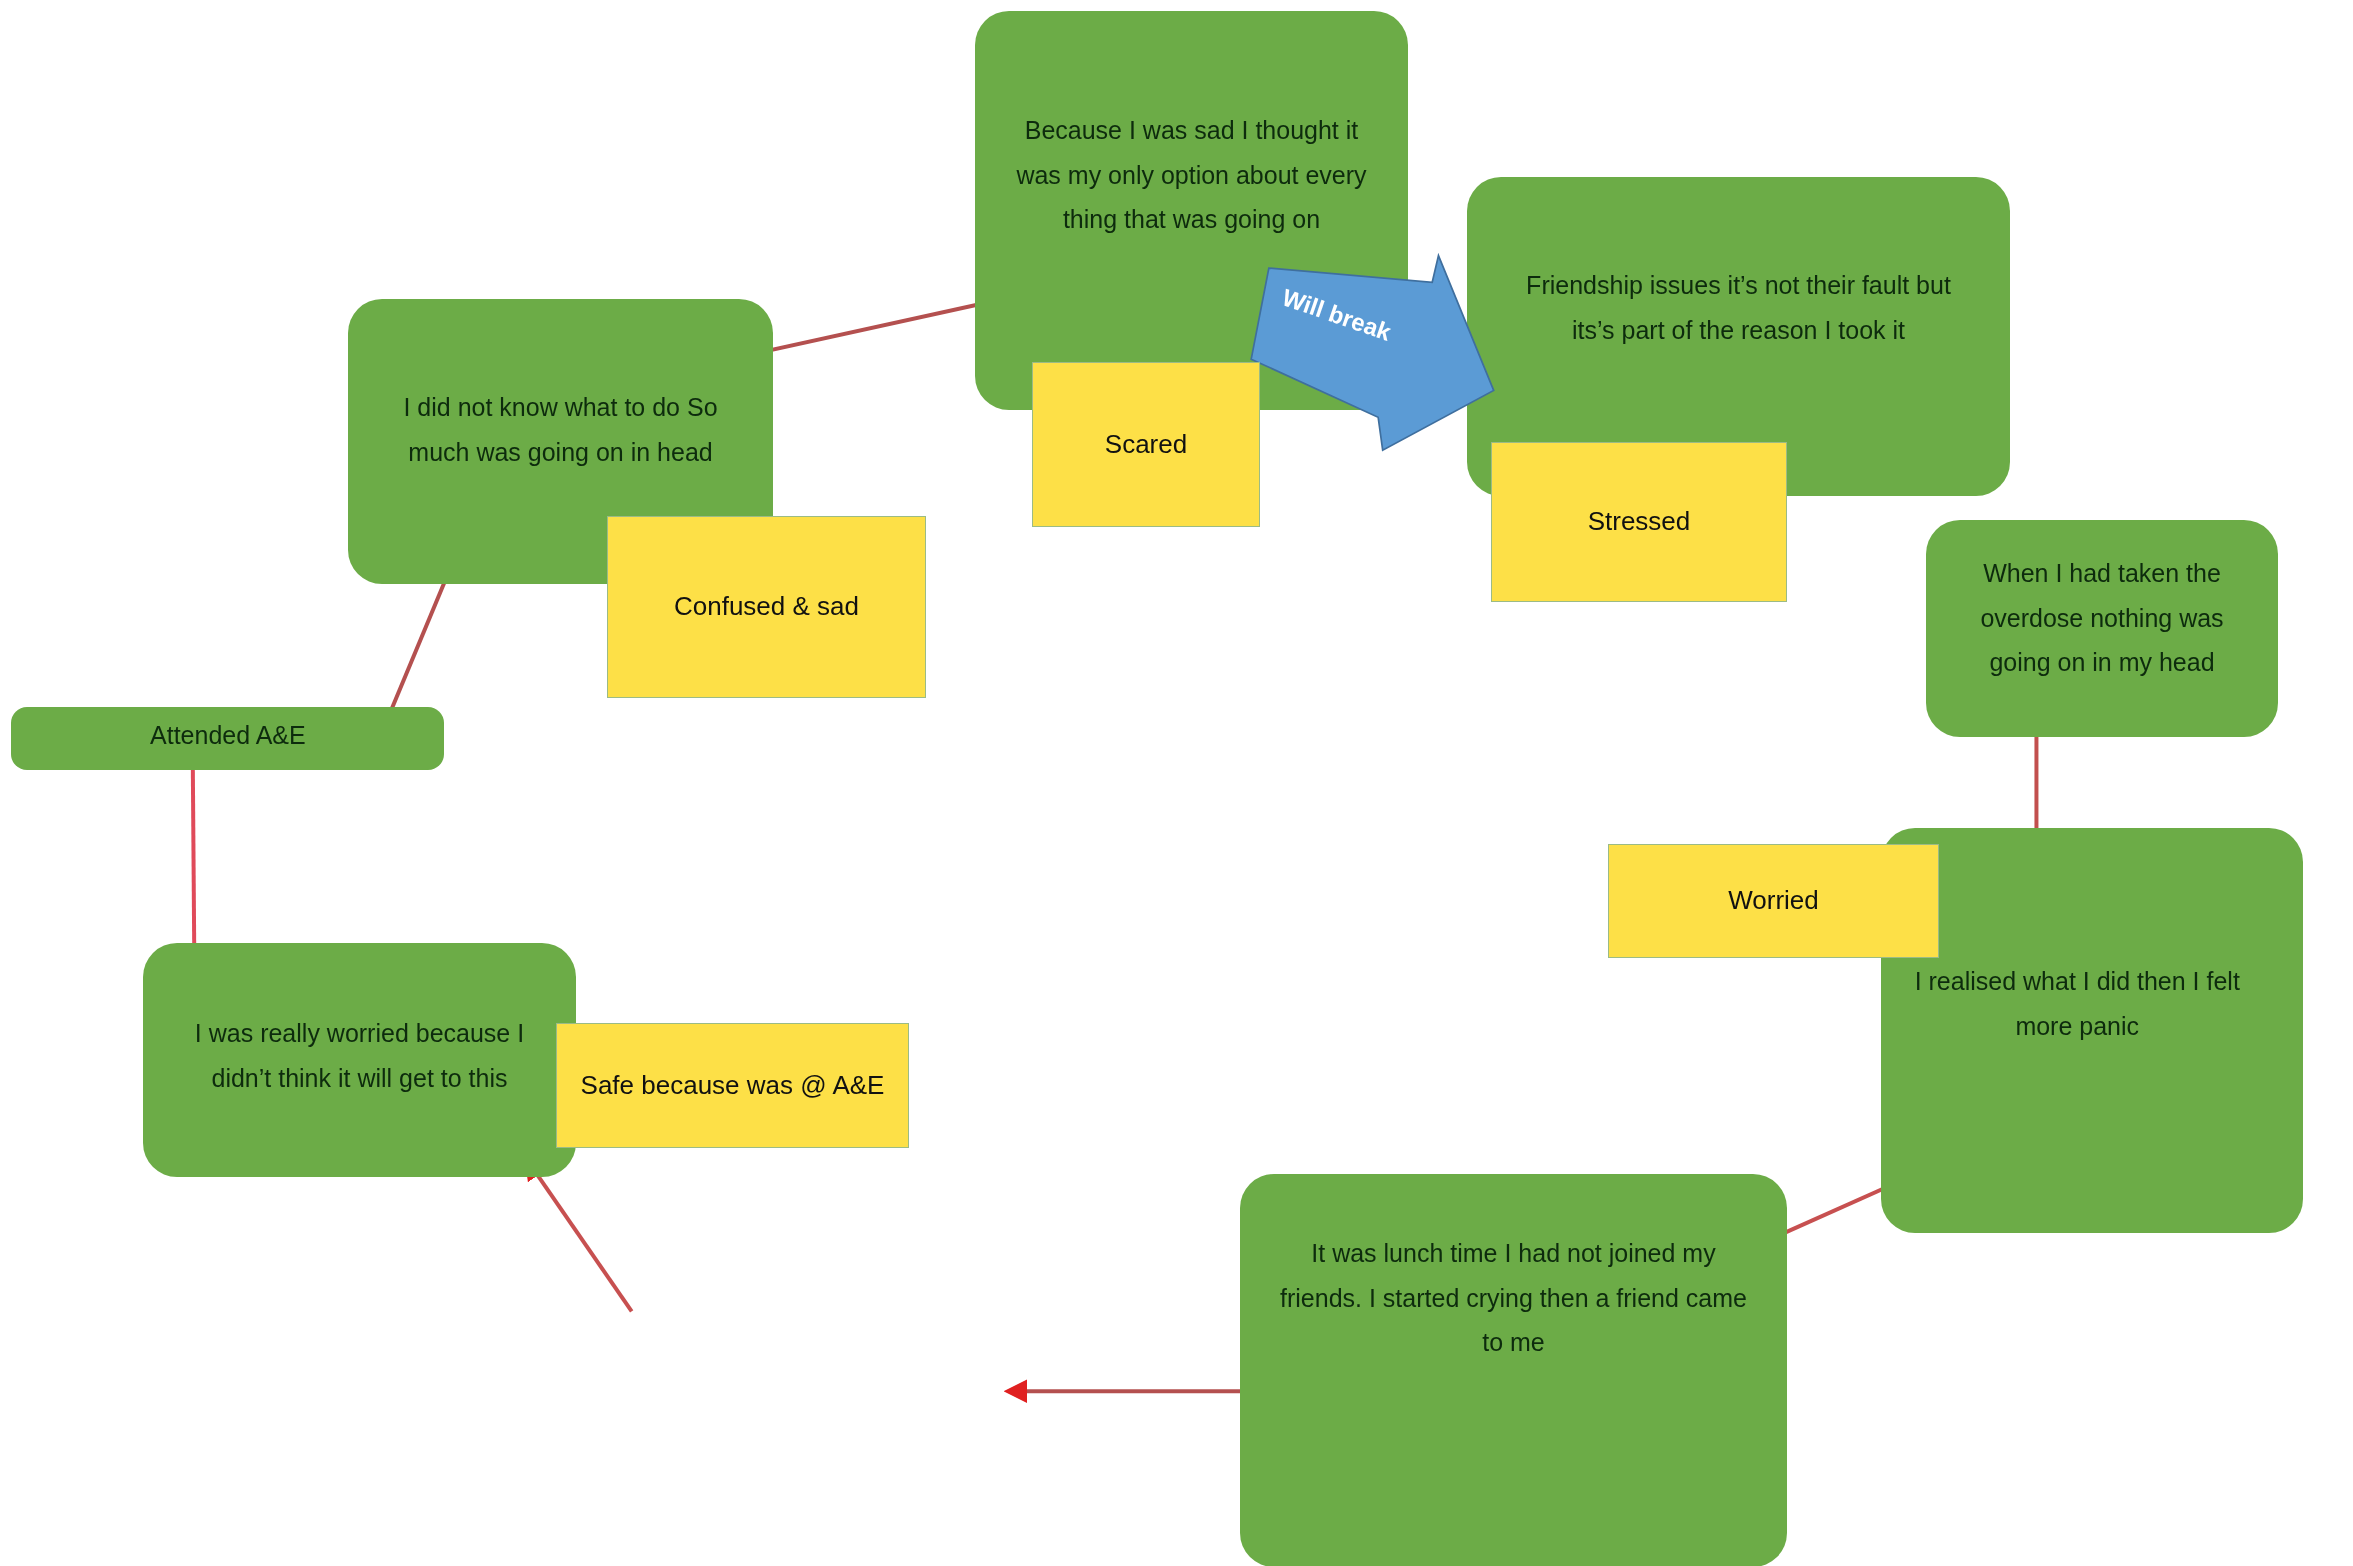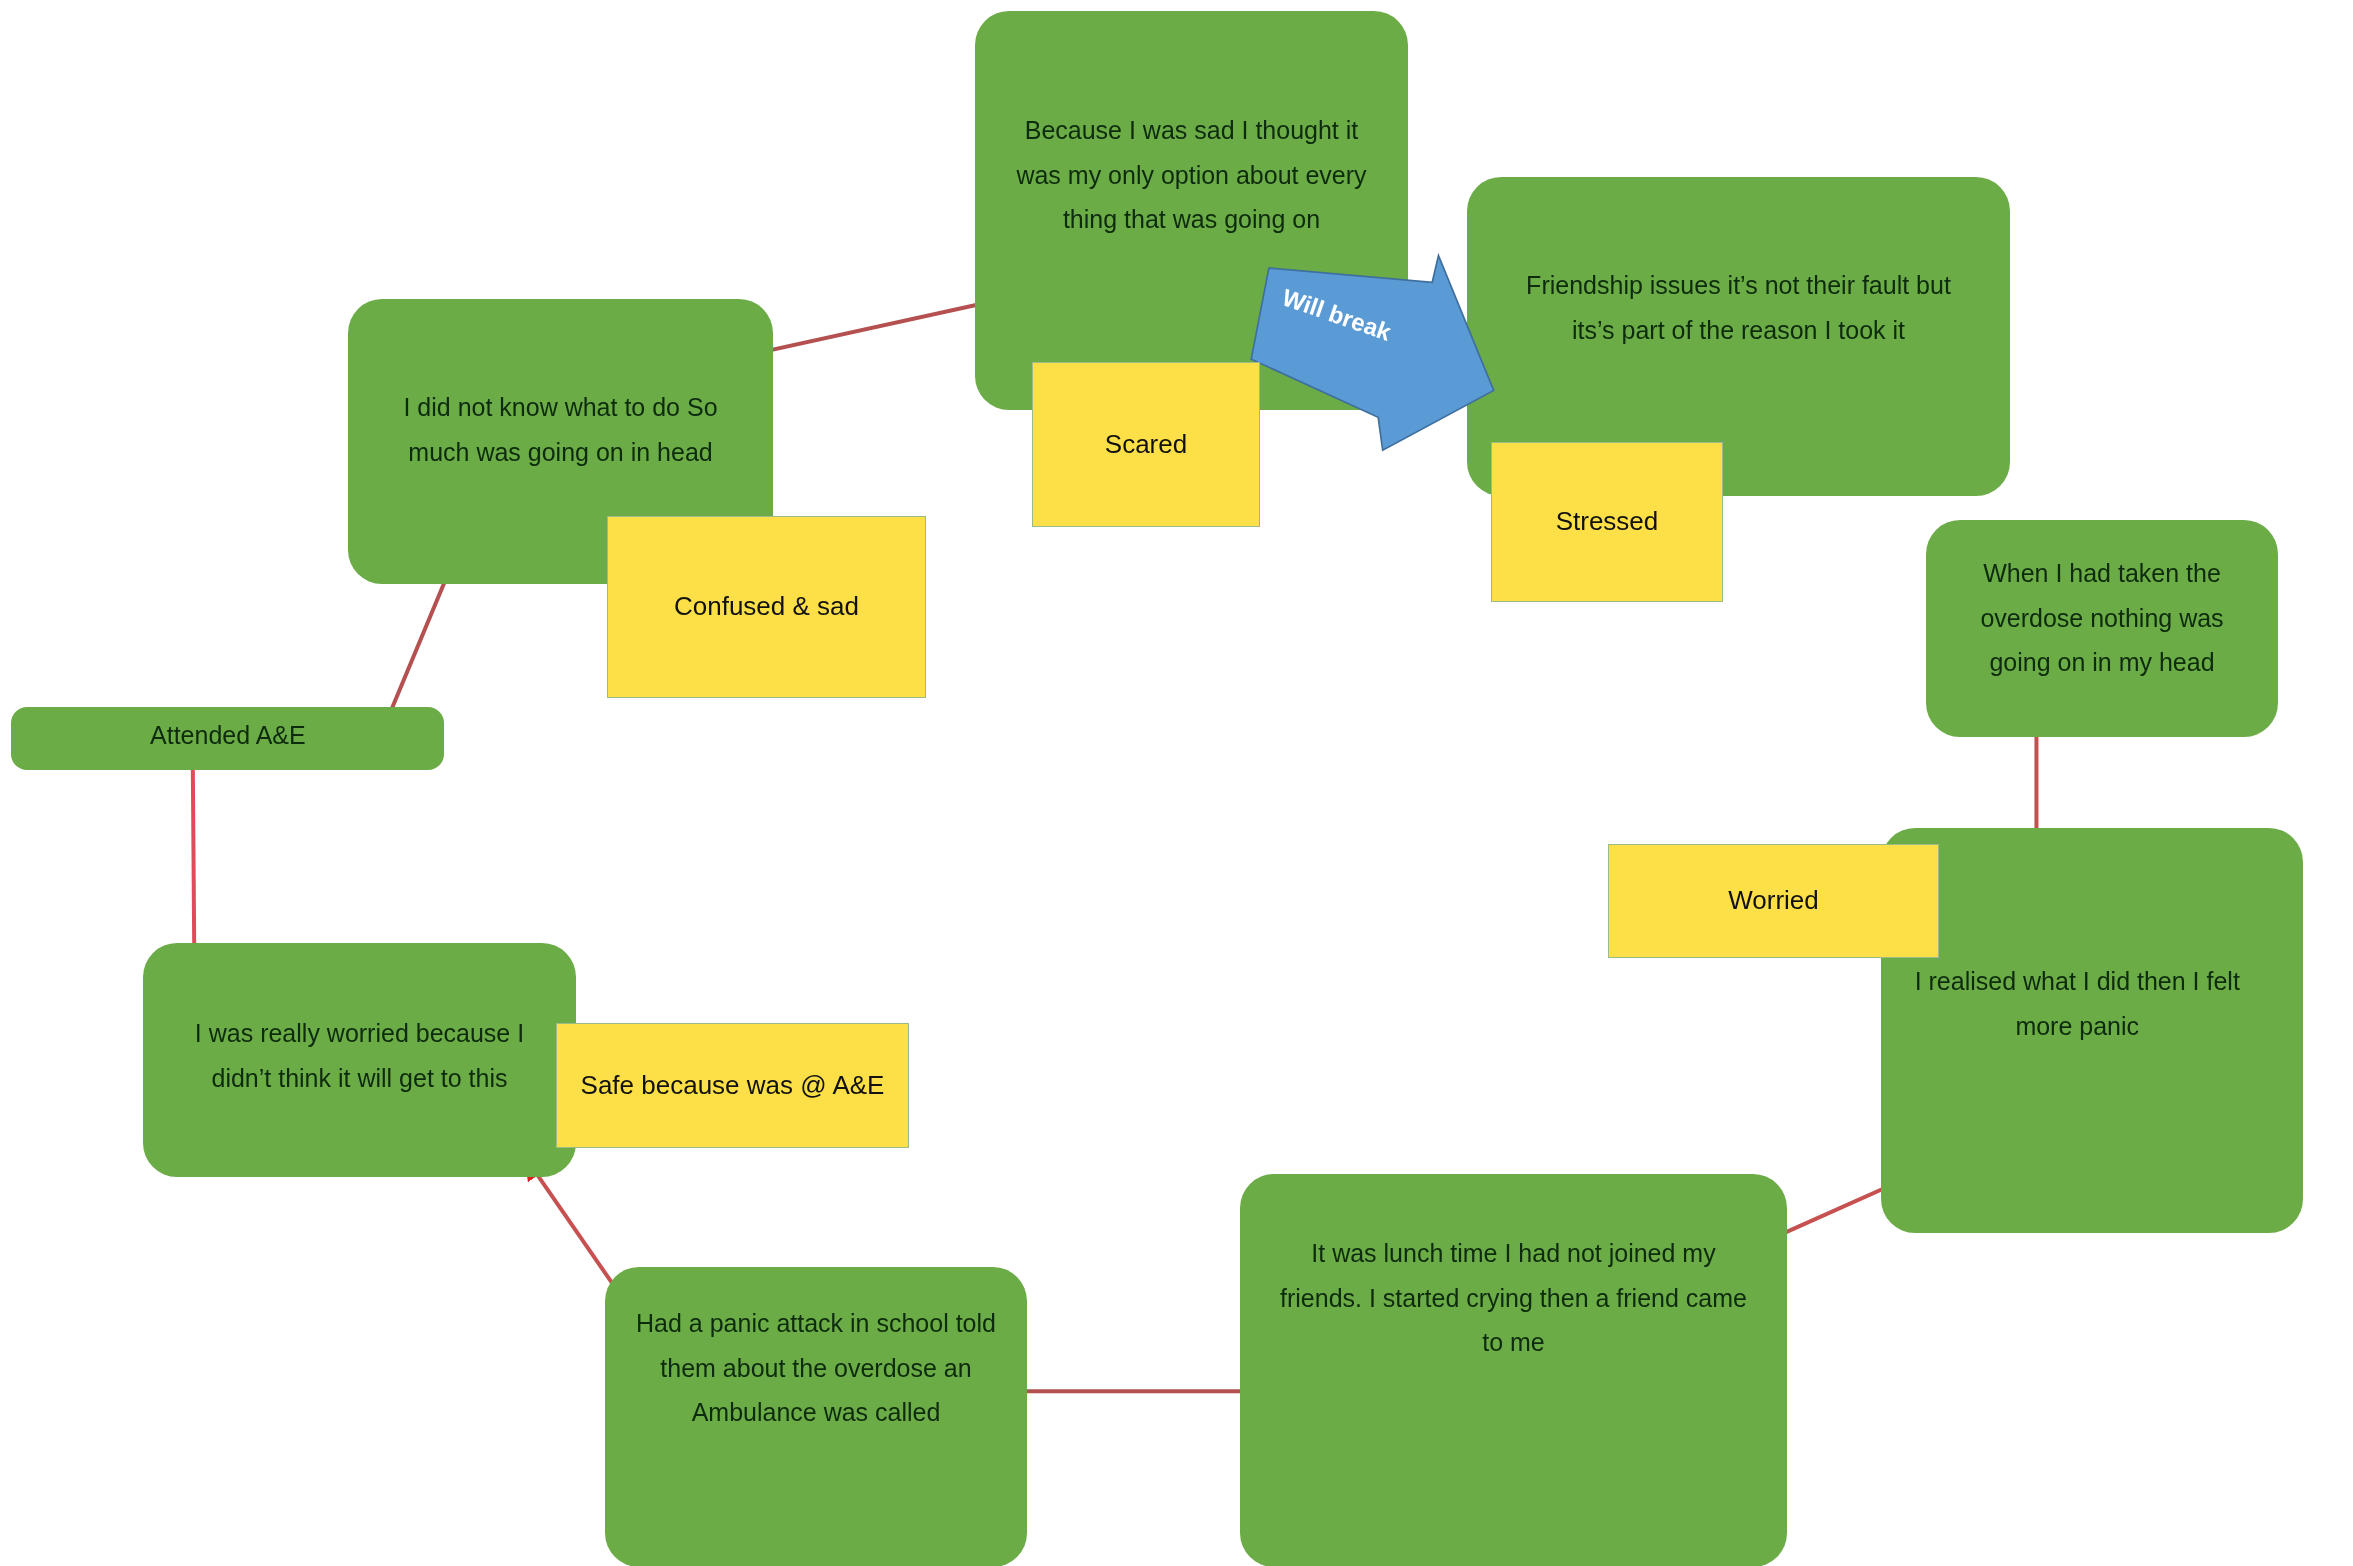--- a/index.html
+++ b/index.html
@@ -133,34 +133,31 @@
   </div>
 
   <div class="node" style="left:143px; top:943px; width:433px; height:234px;">
     <div class="txt c" style="top:68px;">I was really worried because I didn’t  think it will get to this</div>
   </div>
 
   <div class="node" style="left:1240px; top:1174px; width:547px; height:393px;">
     <div class="txt c" style="top:57px;">It was lunch time I had not joined my friends. I started crying then a friend came to me</div>
   </div>
 
-  <div class="node" style="left:605px; top:1267px; width:422px; height:300px;">
-    <div class="txt c" style="top:34px;">Had a panic attack in school told them about the overdose an Ambulance was called</div>
-  </div>
 
   <svg style="position:absolute; left:1243px; top:251px; width:268px; height:222px;" viewBox="0 0 470 390" xmlns="http://www.w3.org/2000/svg">
     <polygon points="45,30 332,55 343,8 440,245 245,350 237,292 14,190" fill="#5B9BD5" stroke="#3f6f9e" stroke-width="3"></polygon>
   </svg>
   <div class="will-break-label" style="left:1280px; top:301px;">Will break</div>
 
   <div class="label-box" style="left:1032px; top:362px; width:228px; height:165px;">
     <span>Scared</span>
   </div>
 
-  <div class="label-box" style="left:1491px; top:442px; width:232px; height:160px;">
+  <div class="label-box" style="left:1491px; top:442px; width:296px; height:160px;">
     <span>Stressed</span>
   </div>
 
   <div class="label-box" style="left:607px; top:516px; width:319px; height:182px;">
     <span>Confused &amp; sad</span>
   </div>
 
   <div class="label-box" style="left:1608px; top:844px; width:331px; height:114px;">
     <span>Worried</span>
   </div>

